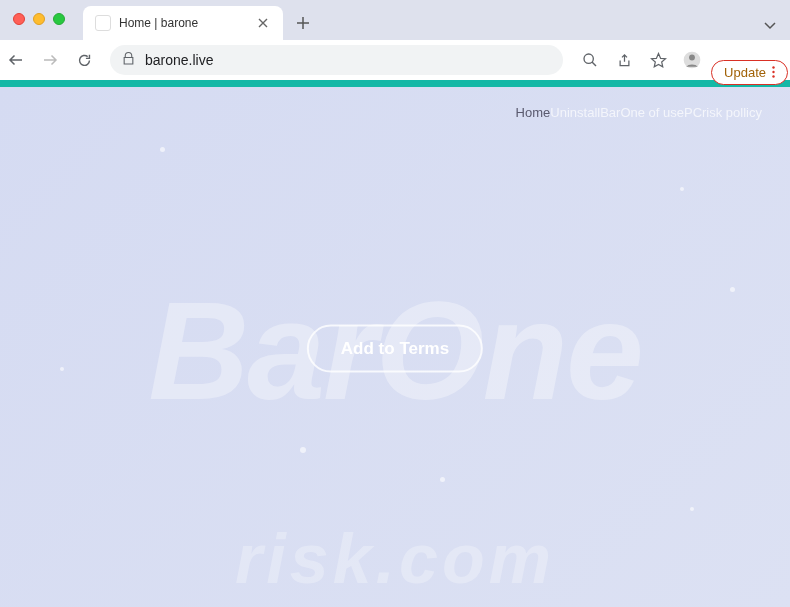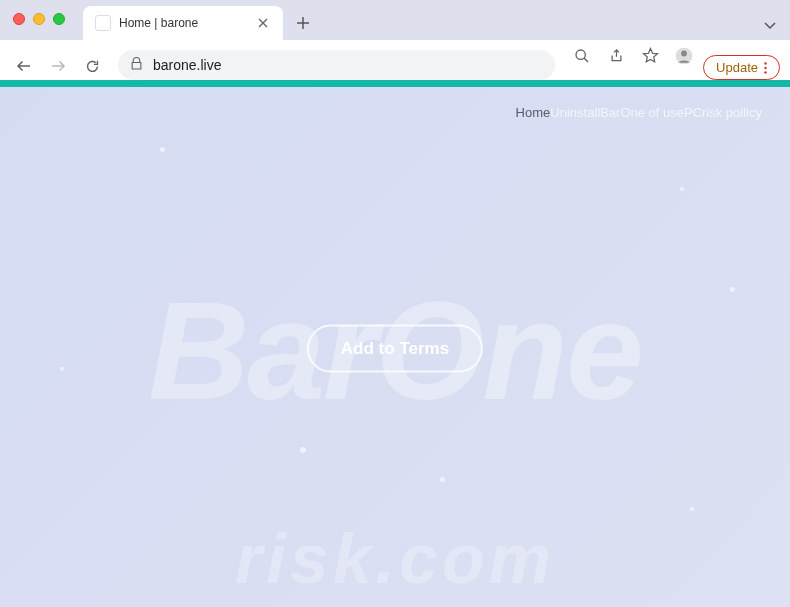--- a/index.html
+++ b/index.html
@@ -91,22 +91,22 @@
       position: absolute;
       right: 14px;
       top: 16px;
       color: #555;
     }
     
     .toolbar {
       background: #fff;
       height: 40px;
       display: flex;
-      align-items: flex-end;
-      padding: 0 10px;
+      align-items: center;
+      padding: 0 2px;
       gap: 6px;
     }
     .nav-btn {
       width: 28px;
       height: 28px;
       display: flex;
       align-items: center;
       justify-content: center;
       color: #5f6368;
       cursor: pointer;

